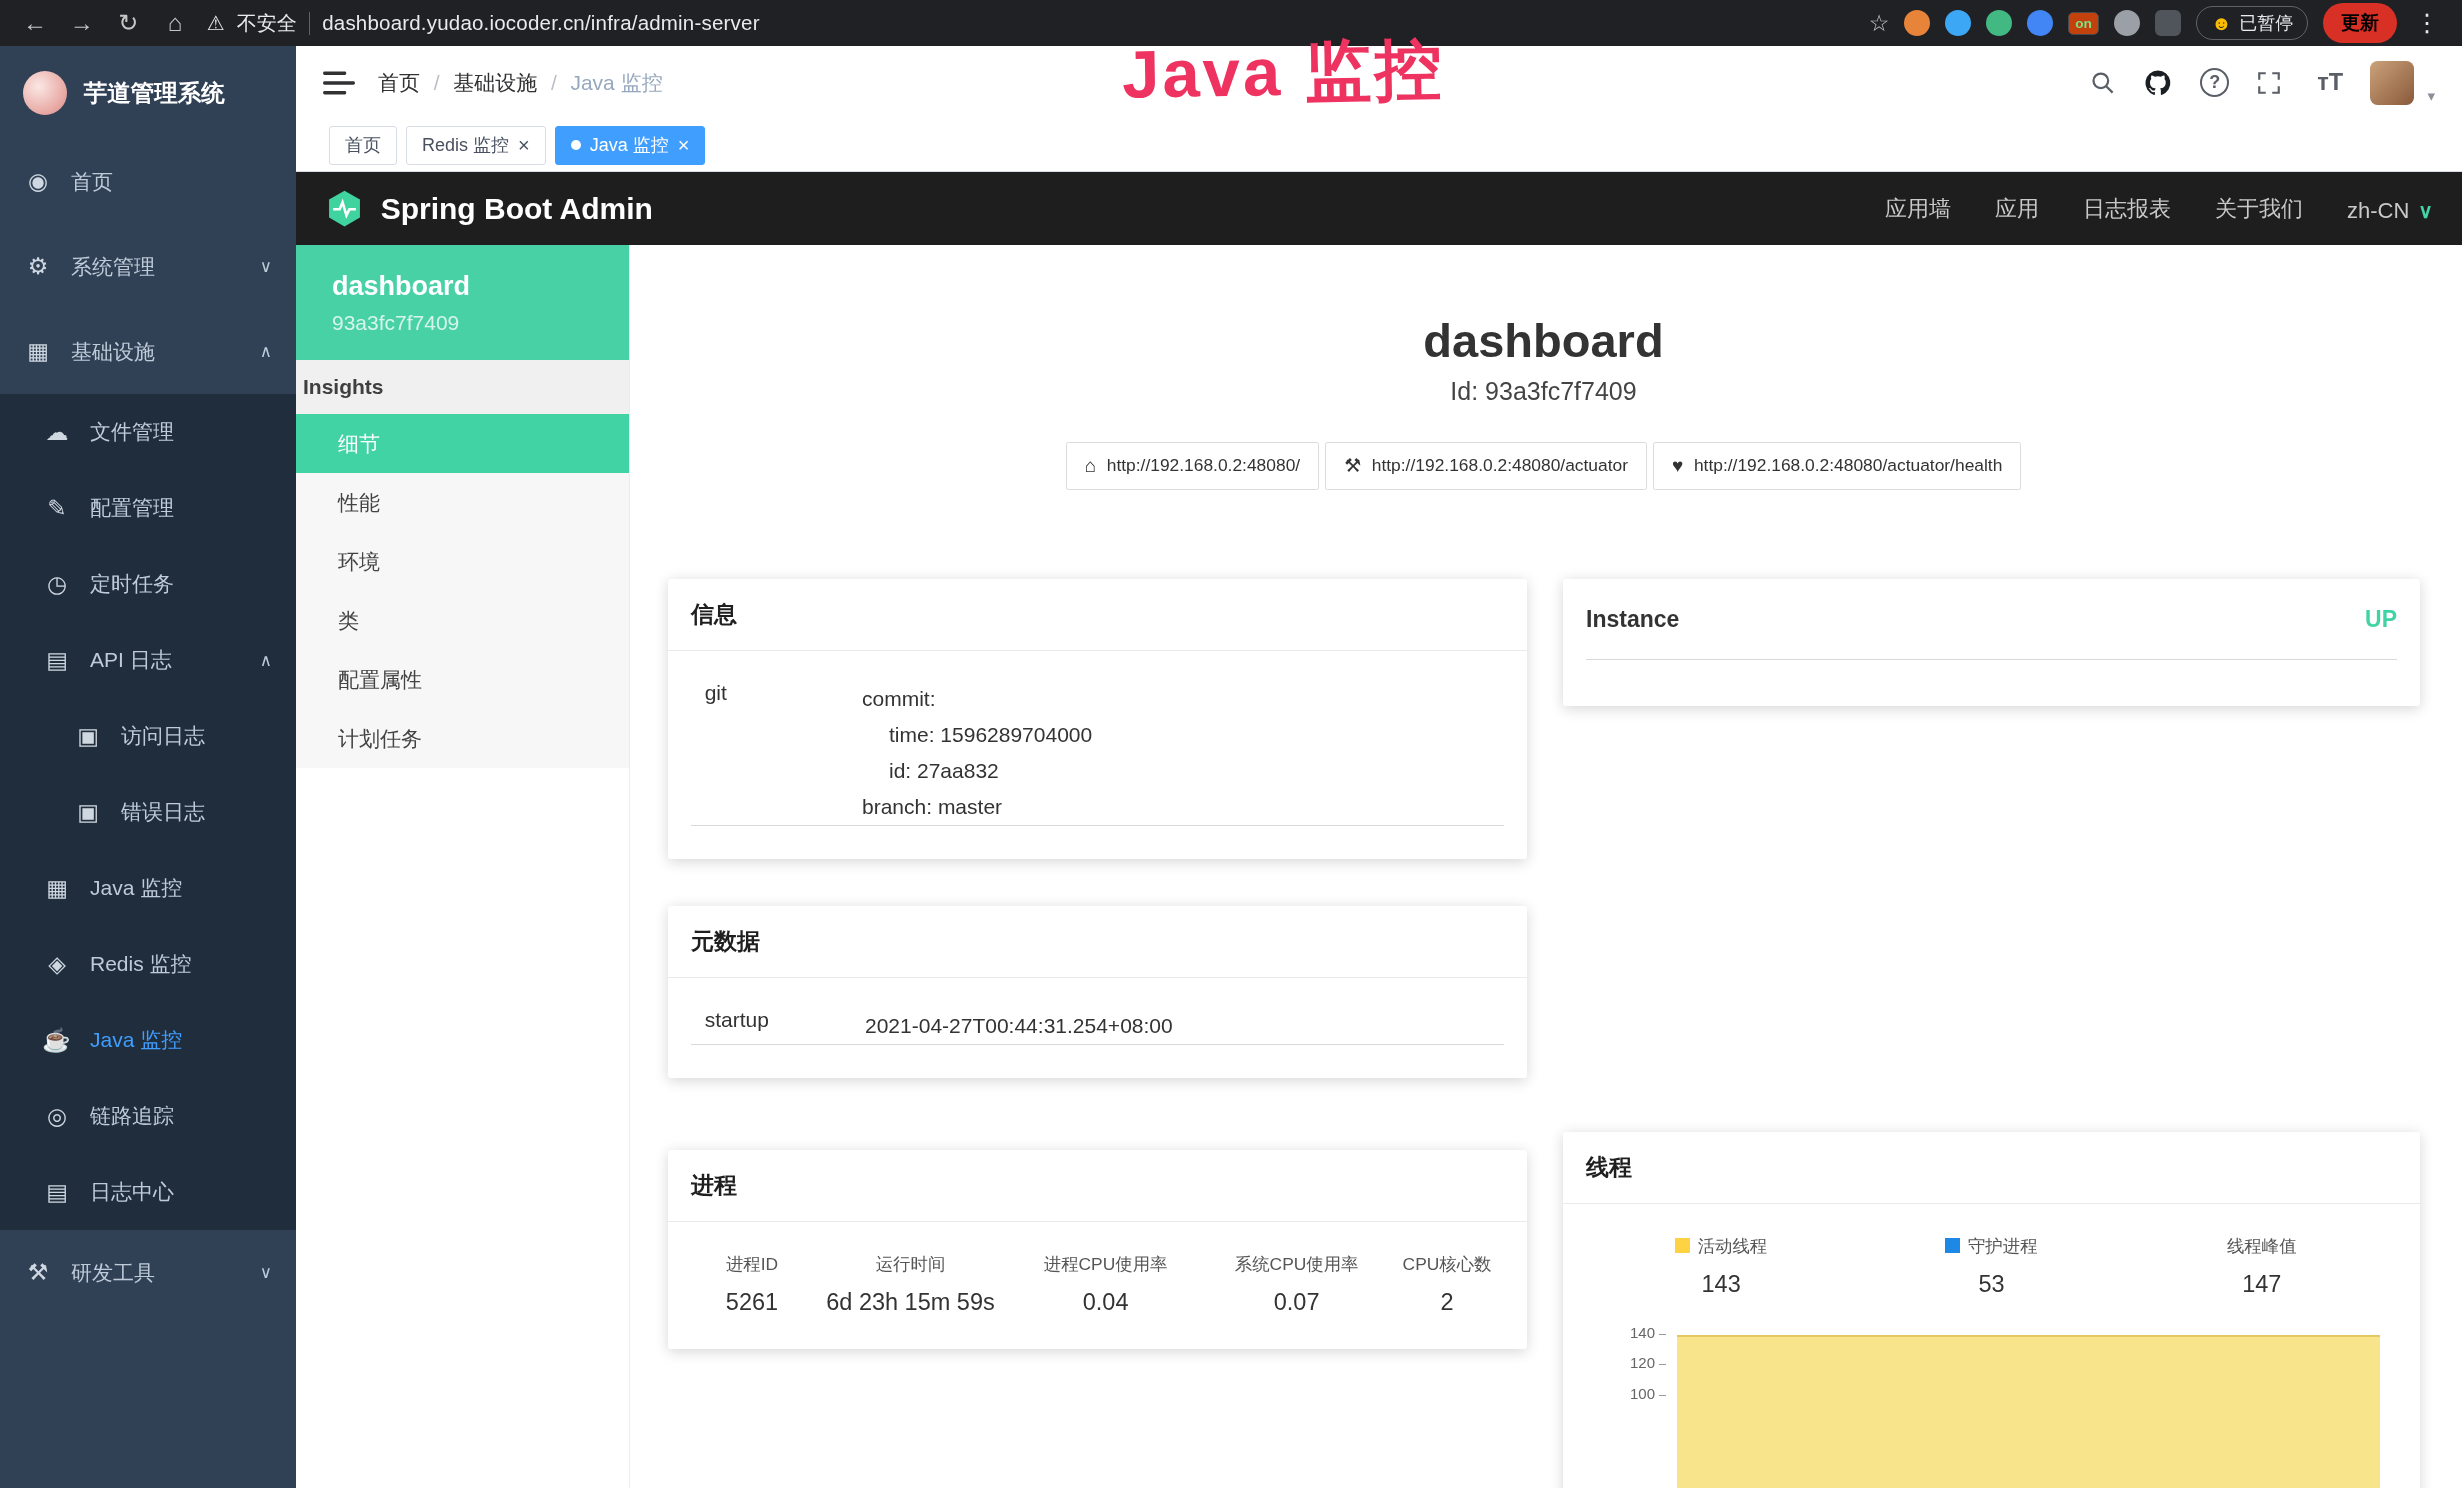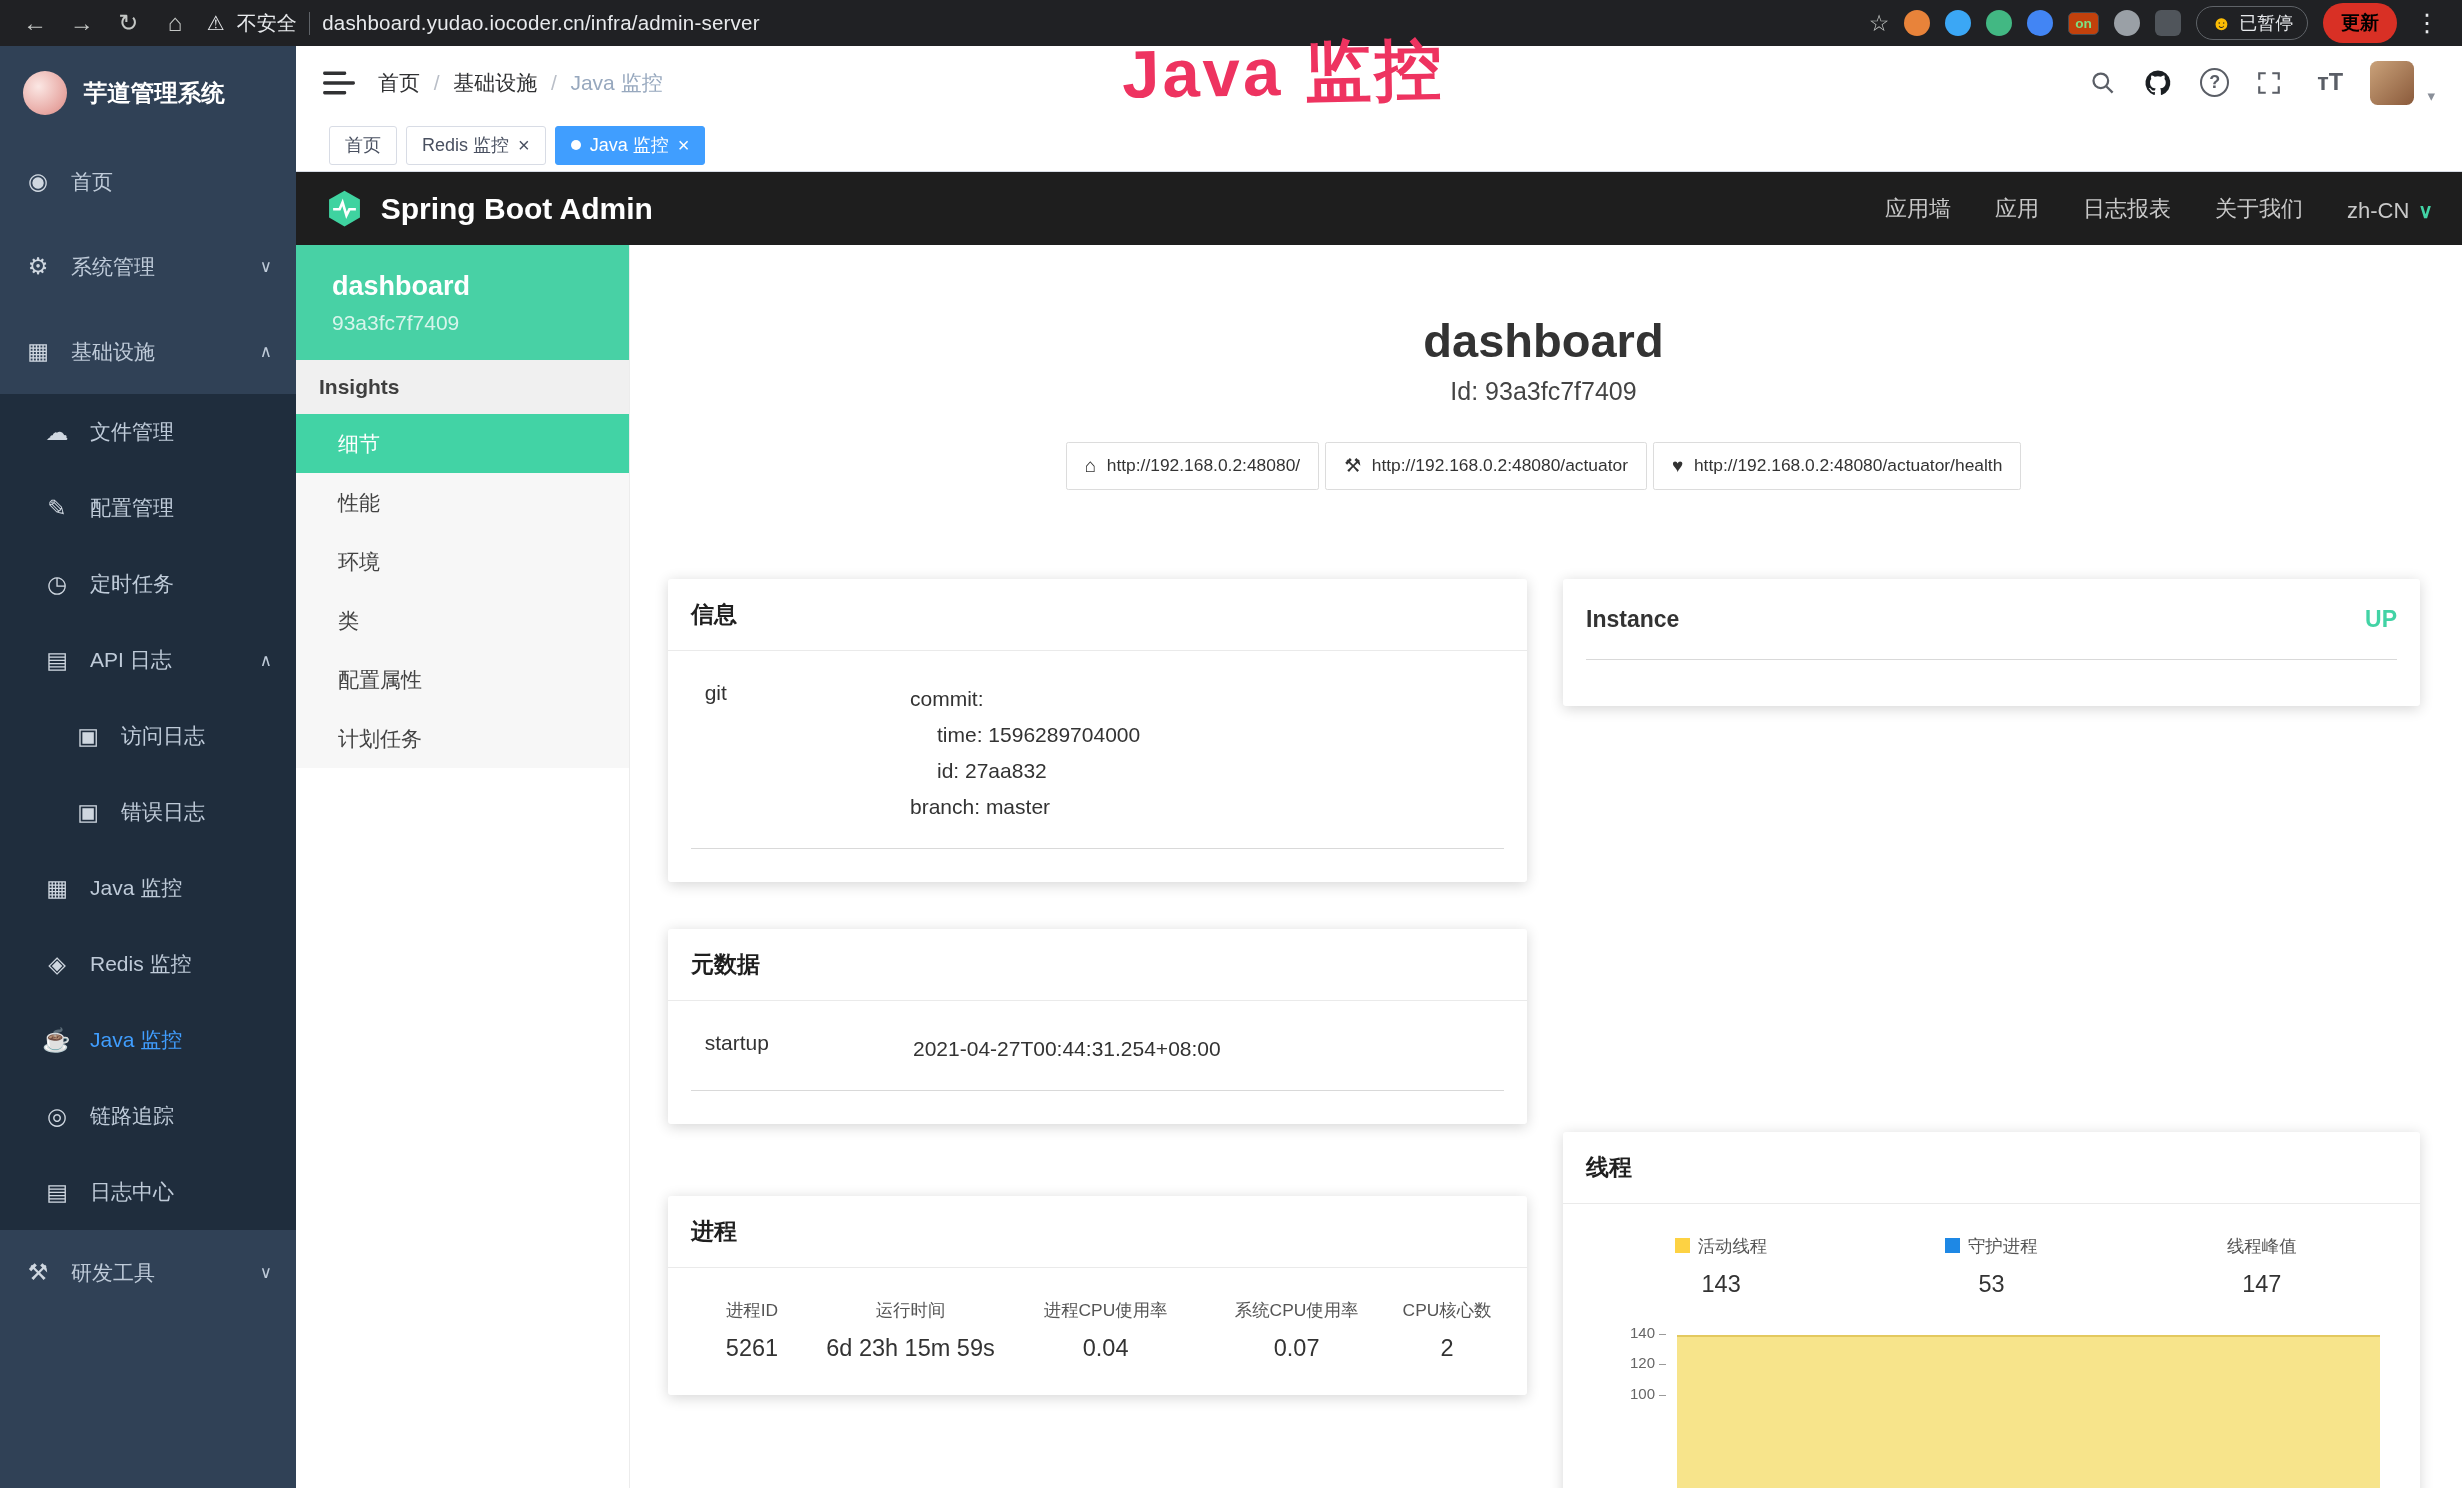--- a/index.html
+++ b/index.html
@@ -92,21 +92,21 @@
   .locale .lchev { color: #42d3a5; font-size: 20px; font-weight: bold; }
 
   .sba-body { flex: 1; display: flex; min-height: 0; }
   .sba-side { width: 334px; flex-shrink: 0; background: #fff; border-right: 0.8px solid #ececec;
     display: flex; flex-direction: column; }
   .inst { background: #48d1a5; height: 115px; padding: 0 36px; color: #fff;
     display: flex; flex-direction: column; justify-content: center; gap: 9px; flex-shrink: 0; }
   .inst-name { font-size: 27px; font-weight: bold; }
   .inst-id { font-size: 21px; opacity: .78; }
   .grp { background: #f7f7f7; }
-  .grp-h { padding: 15px 23px; font-weight: bold; font-size: 21px; color: #3f3f3f; background: #f0f0f0; }
+  .grp-h { padding: 15px 7px; font-weight: bold; font-size: 21px; color: #3f3f3f; background: #f0f0f0; }
   .m-item { height: 59px; display: flex; align-items: center; padding-left: 42px;
     font-size: 21px; color: #434343; }
   .m-item.active { background: #42d3a5; color: #fff; }
   .m-root .m-item { padding-left: 24px; background: #fff; }
 
   .sba-main { flex: 1; min-width: 0; overflow: hidden; padding: 68px 43px 0 38px; }
   .m-title { text-align: center; font-size: 47px; font-weight: bold; color: #333; }
   .m-sub { text-align: center; font-size: 25px; color: #444; margin-top: 9px; }
   .links-row { display: flex; justify-content: center; gap: 6px; margin-top: 36px; }
   .link-btn { display: inline-flex; align-items: center; gap: 10.6px; border: 0.8px solid #dcdcdc;
@@ -116,21 +116,21 @@
   .cards { display: flex; gap: 36px; margin-top: 89px; align-items: flex-start; }
   .colL { width: 859px; flex-shrink: 0; }
   .colR { width: 857px; flex-shrink: 0; }
   .card { background: #fff; border-radius: 3px; box-shadow: 0 2.3px 13.7px rgba(0,0,0,.16); }
   .card-h { display: flex; justify-content: space-between; align-items: center;
     padding: 20px 23px; font-size: 23px; font-weight: bold; color: #1f1f1f;
     border-bottom: 0.8px solid #eaeaea; }
   .hist { font-size: 27px; font-weight: normal; color: #4a4a4a; }
   .card-b { padding: 30px 23px 33px; }
 
-  .kv { display: flex; padding-bottom: 23px; border-bottom: 0.8px solid #d9d9d9; gap: 48px; }
+  .kv { display: flex; border-bottom: 0.8px solid #d9d9d9; }
   .k { width: 171px; flex-shrink: 0; font-size: 21px; color: #333; padding-left: 13.7px; }
   .k2 { width: 174px; }
   .v { font-size: 21px; color: #333; line-height: 36px; }
   .v .ind { margin-left: 27px; }
 
   .card-info { margin-bottom: 47px; }
   .card-meta { margin-bottom: 72px; }
   .card-health { margin-bottom: 426px; }
   .hb { padding: 27px 23px 46px; }
   .hrow { display: flex; justify-content: space-between; align-items: center;

